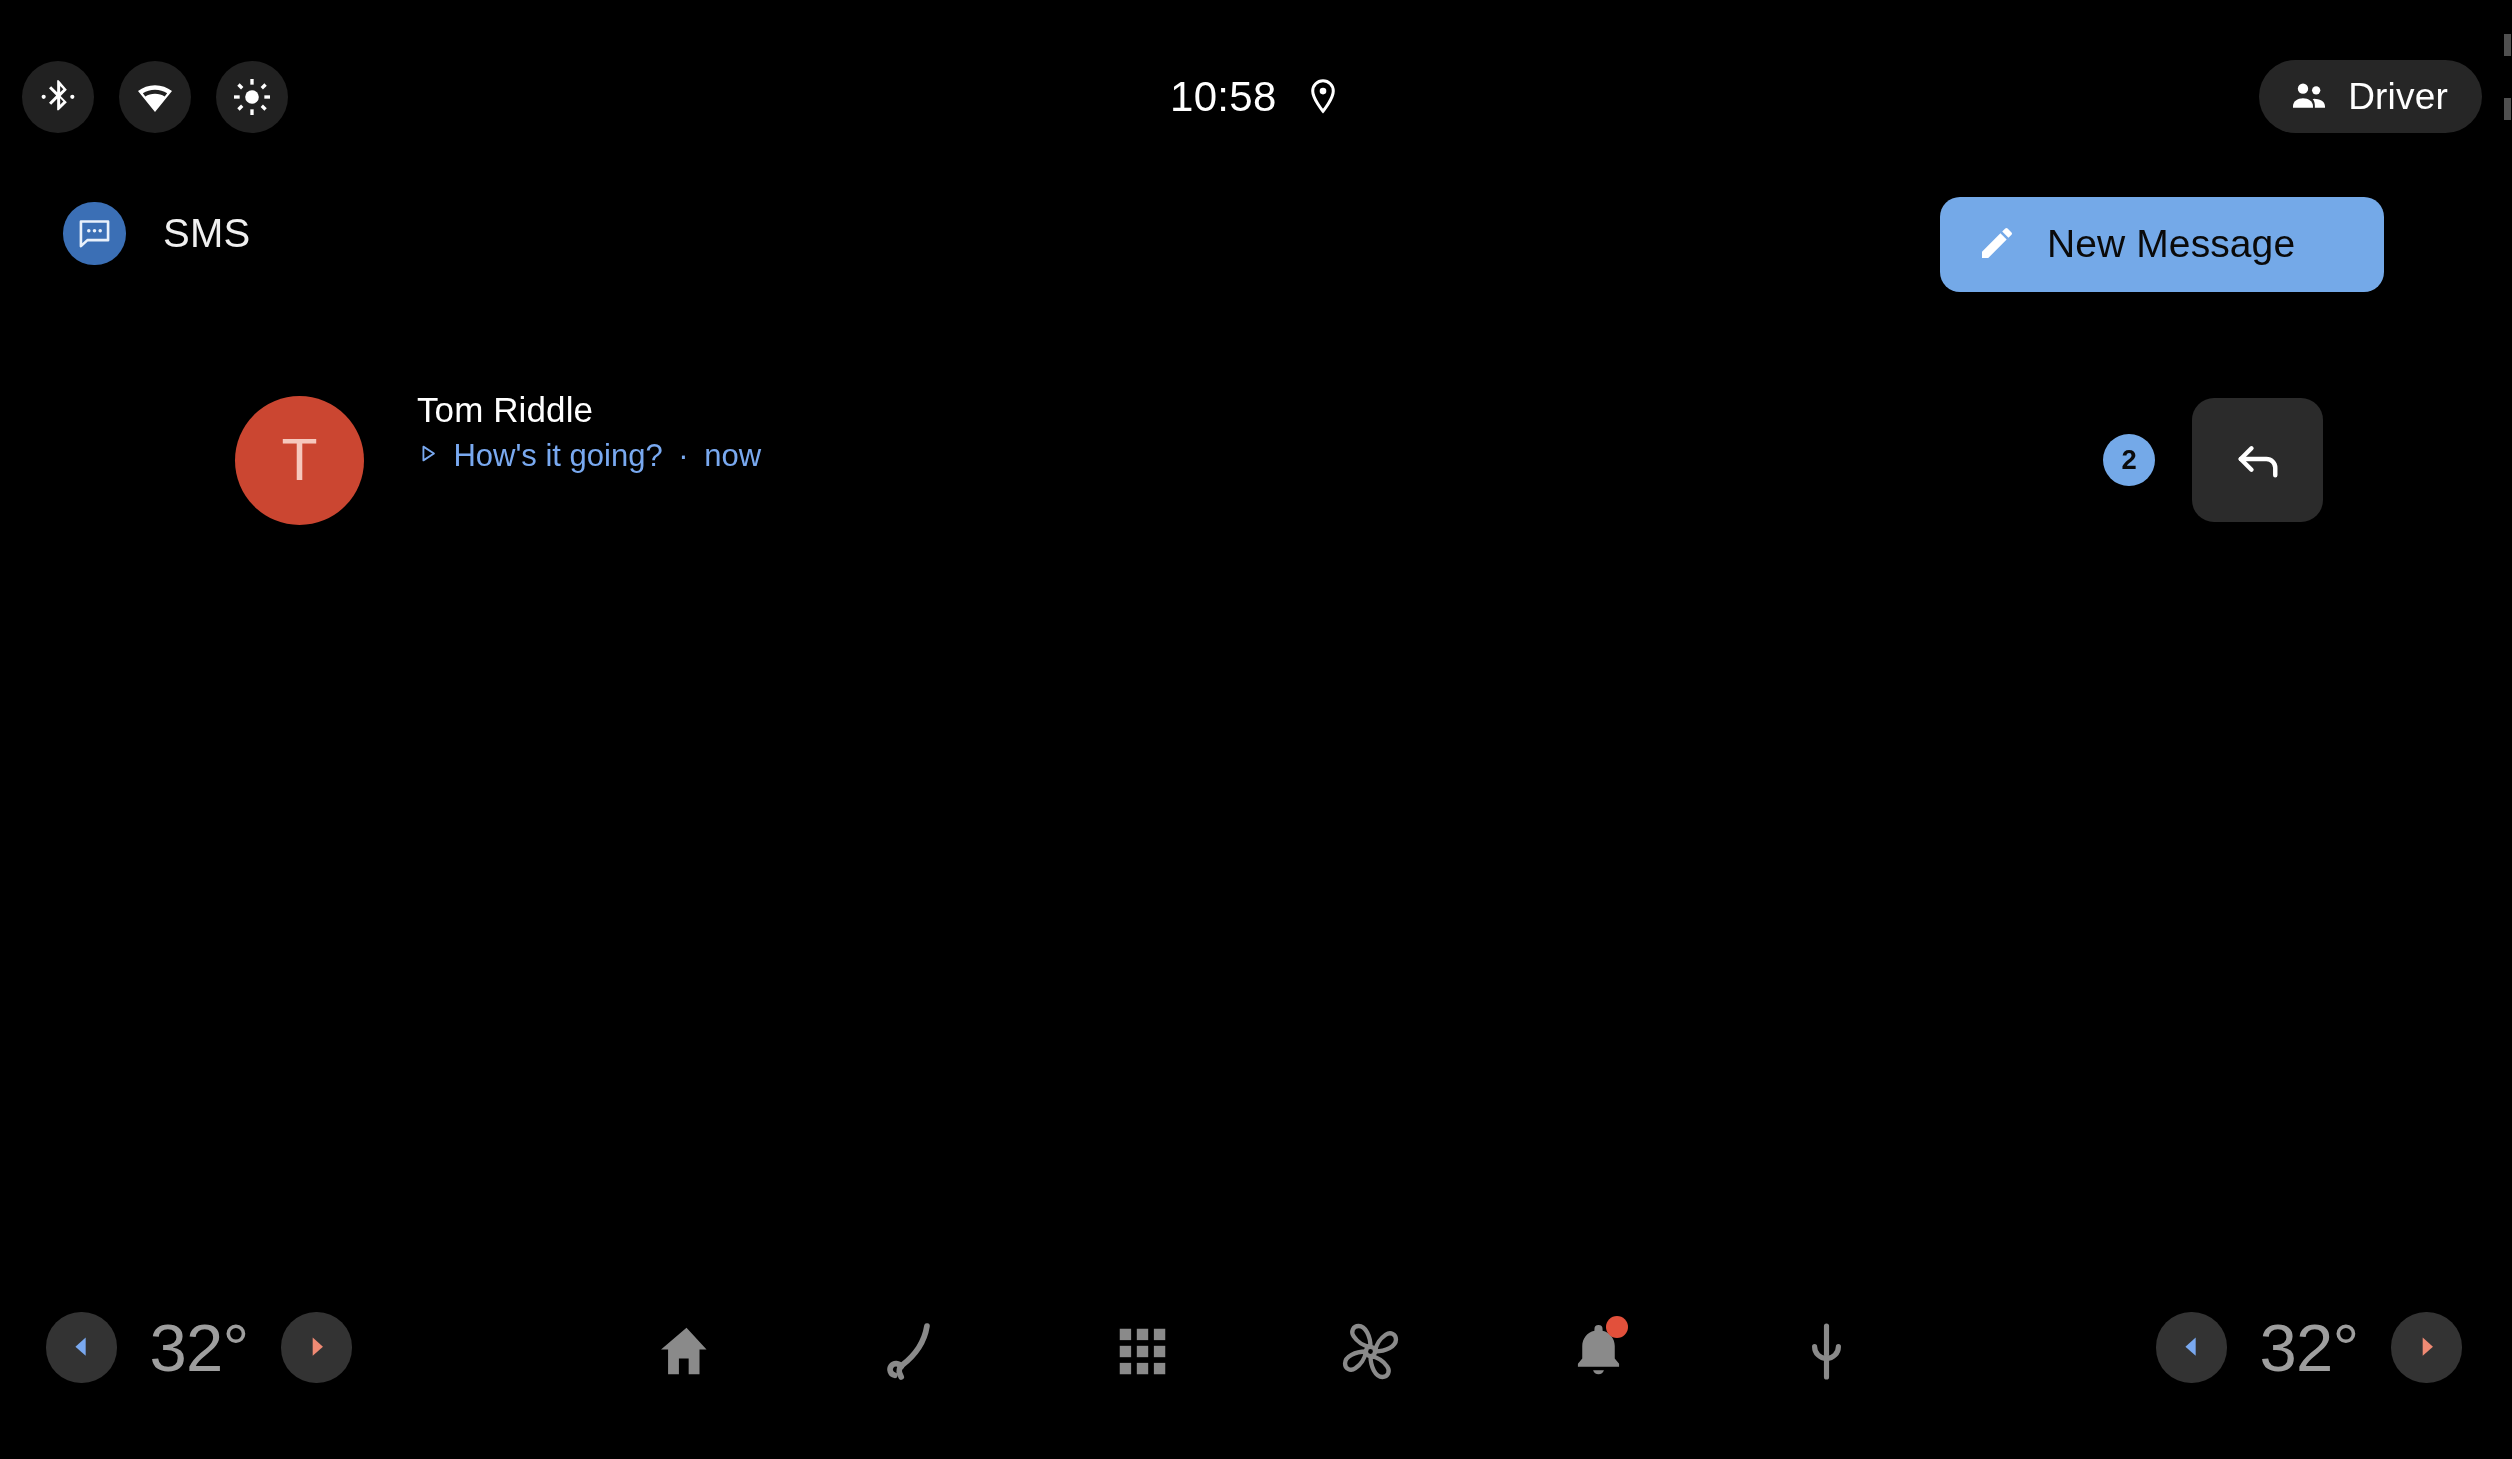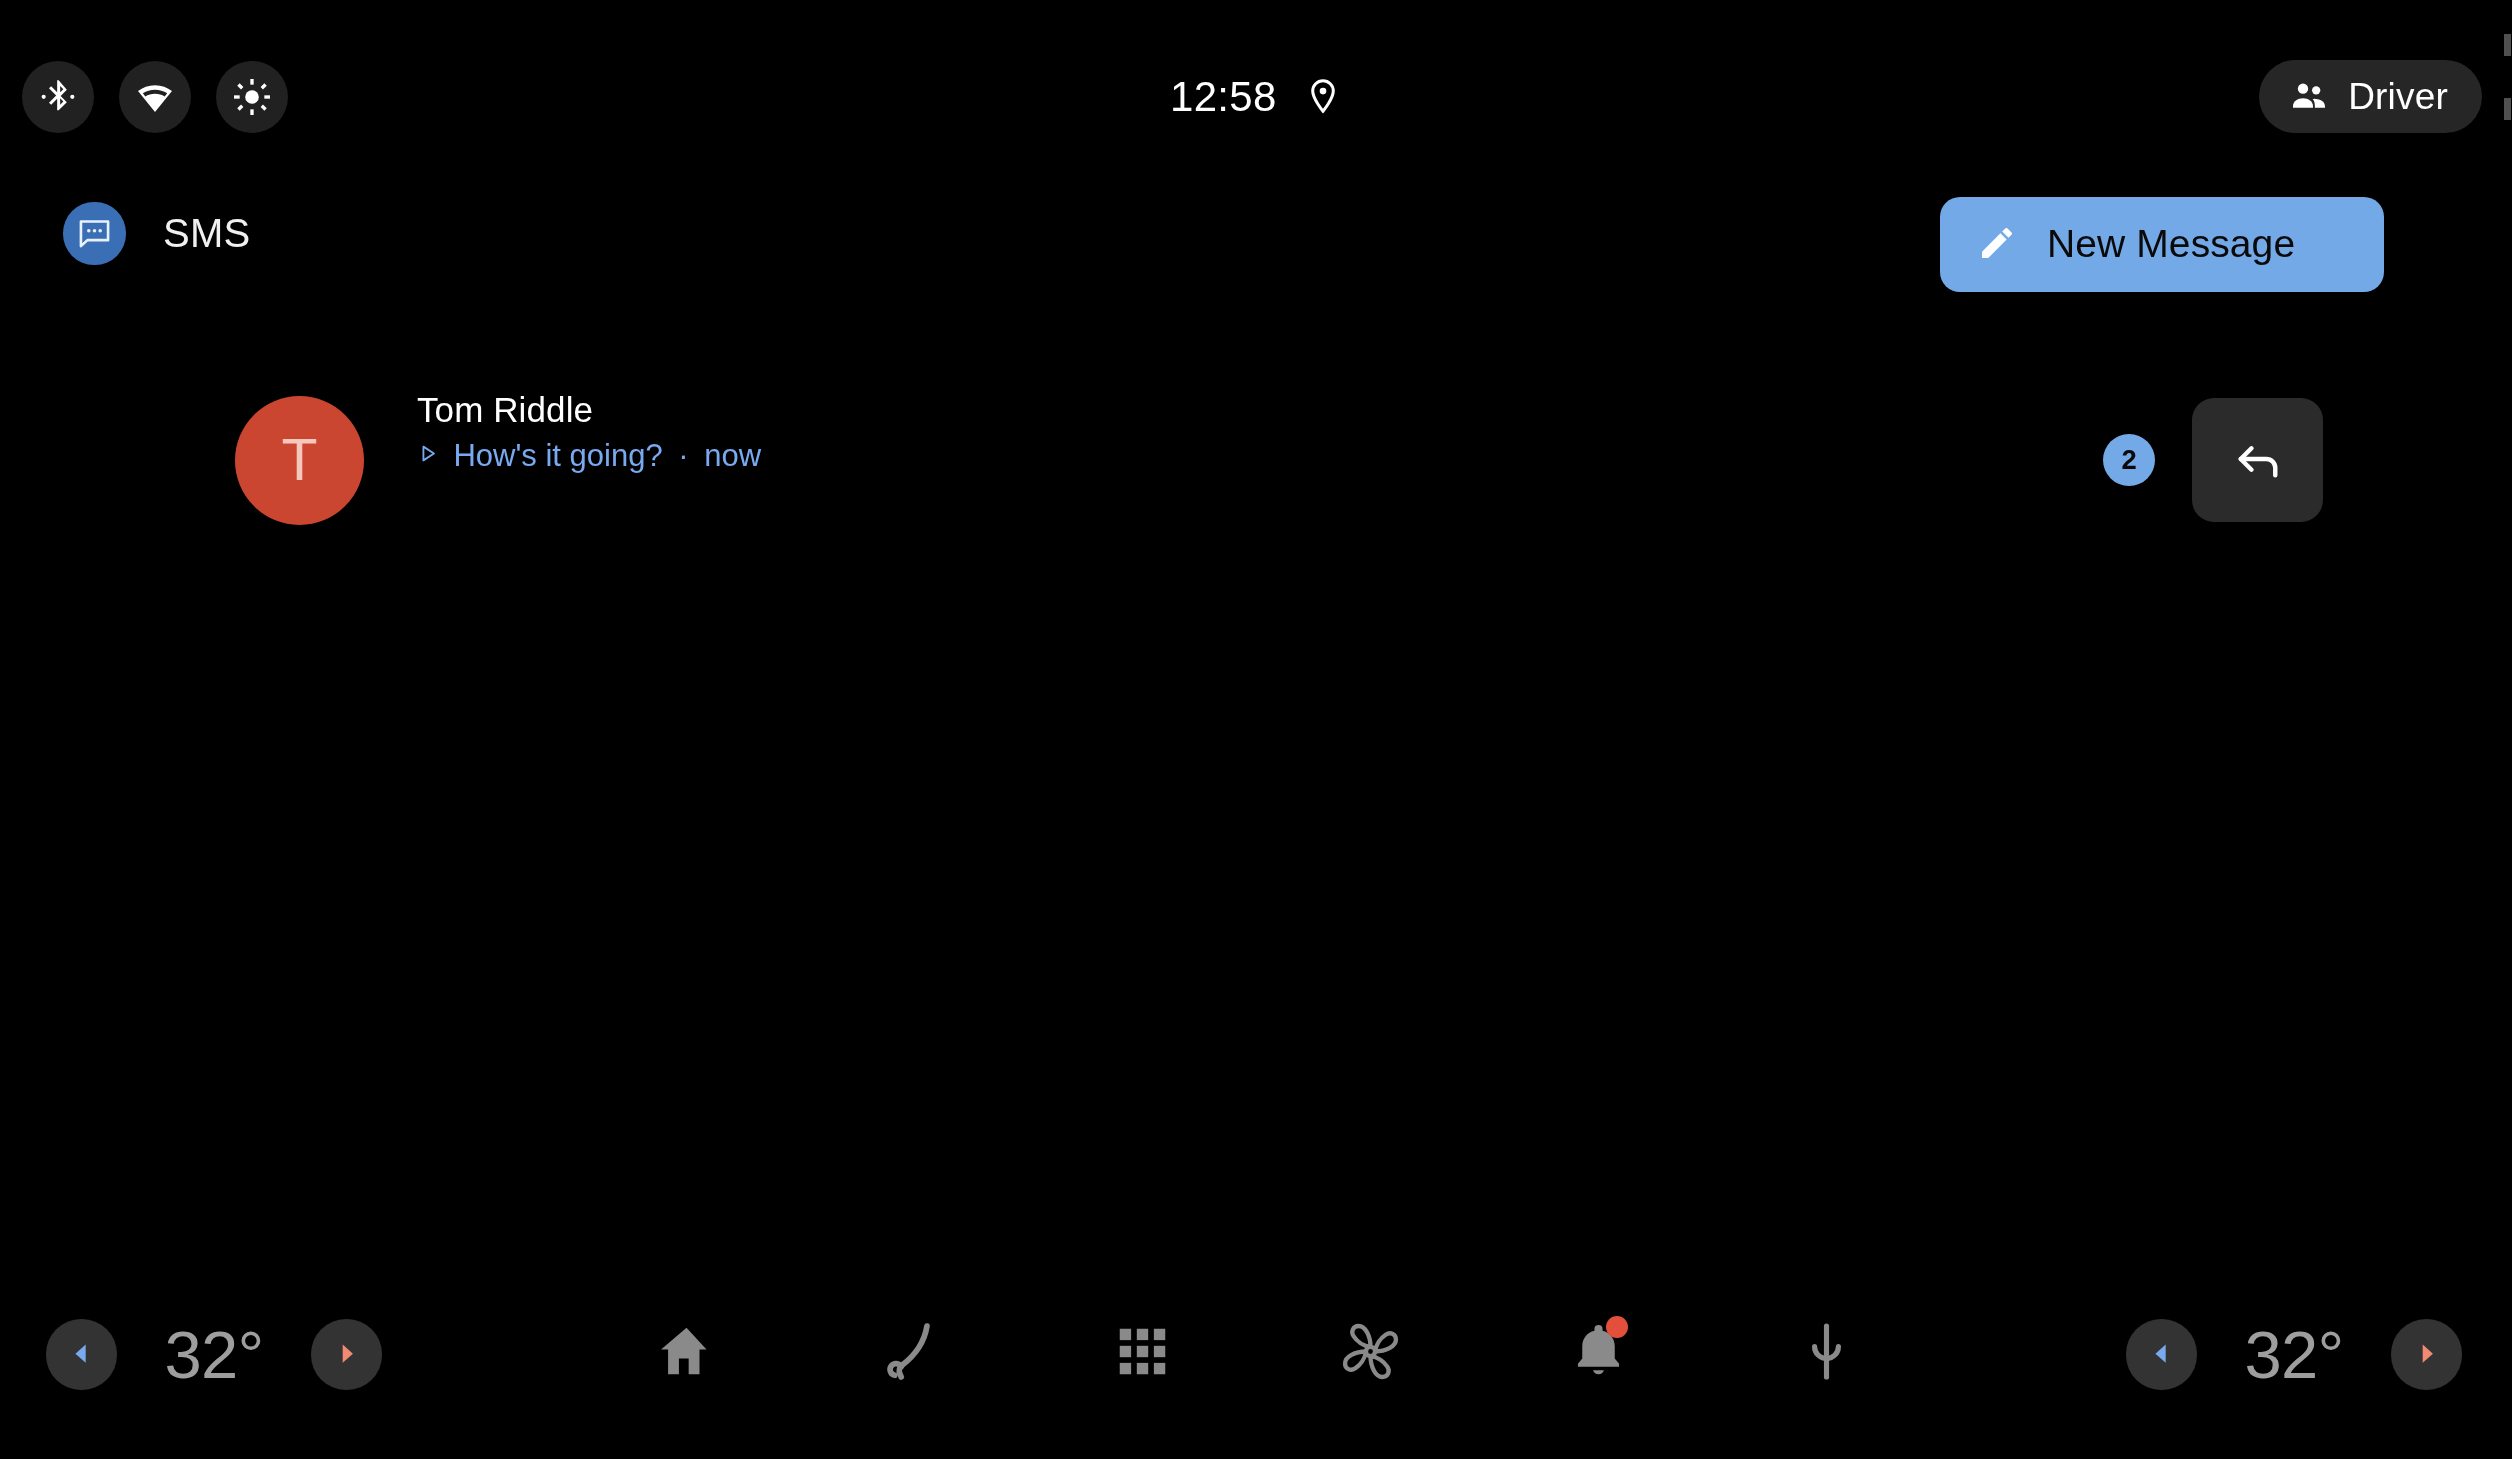--- a/index.html
+++ b/index.html
@@ -266,24 +266,24 @@
   
   .navbar {
     position: absolute;
     left: 0; bottom: 0;
     width: 2512px;
     height: 176px;
     background: #000000;
   }
   .temp-group {
     position: absolute;
-    top: 36px;
-    display: flex;
-    align-items: center;
-    gap: 22px;
+    top: 29px;
+    display: flex;
+    align-items: center;
+    gap: 7px;
   }
   .temp-group.left  { left: 46px; }
   .temp-group.right { right: 50px; }
   .temp-arrow {
     width: 71px;
     height: 71px;
     border-radius: 35px;
     background: #333333;
     display: flex;
     align-items: center;
@@ -379,21 +379,21 @@
             <rect x="4.0" y="4.0" width="2" height="3.2" transform="rotate(-45 5 5.6)"></rect>
             <rect x="18.0" y="4.0" width="2" height="3.2" transform="rotate(45 19 5.6)"></rect>
             <rect x="4.0" y="16.8" width="2" height="3.2" transform="rotate(45 5 18.4)"></rect>
             <rect x="18.0" y="16.8" width="2" height="3.2" transform="rotate(-45 19 18.4)"></rect>
           </svg>
         </span>
       </div>
     </div>
 
     <div class="status-center">
-      <div class="clock">12:58</div>
+      <div class="clock">10:58</div>
       <span class="loc-pin">
         <svg width="38" height="38" viewBox="0 0 24 24" fill="none" stroke="#ffffff" stroke-width="1.9">
           <path d="M12 2.4c-3.6 0-6.5 2.9-6.5 6.5 0 4.9 6.5 12.7 6.5 12.7s6.5-7.8 6.5-12.7c0-3.6-2.9-6.5-6.5-6.5z"></path>
           <circle cx="12" cy="8.9" r="2.1" fill="#ffffff" stroke="none"></circle>
         </svg>
       </span>
     </div>
 
     <div class="status-right">
       <div class="driver-chip">

